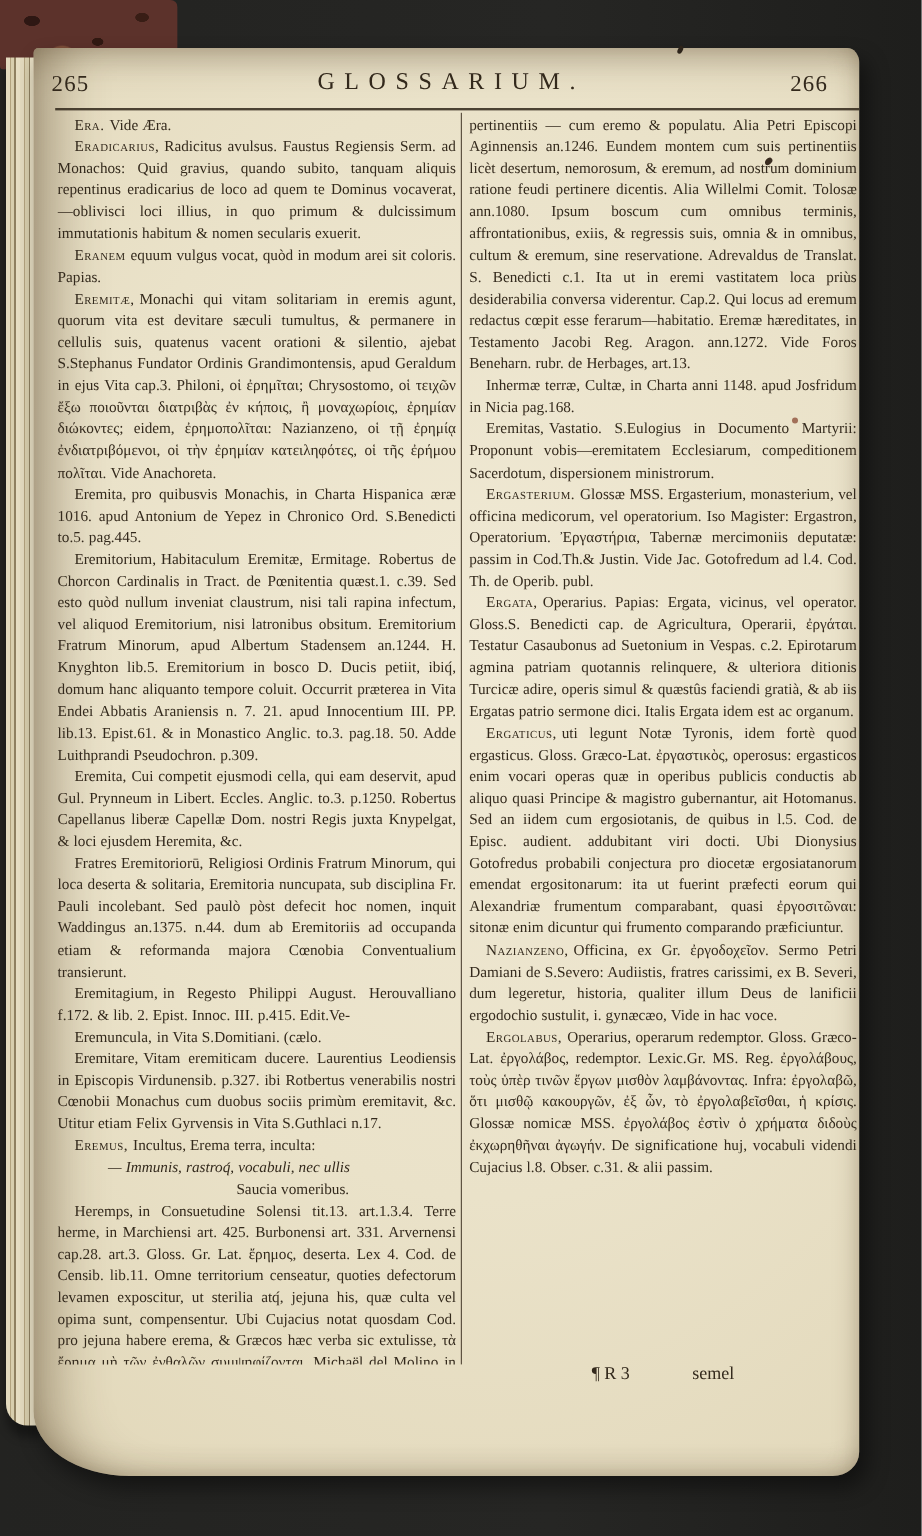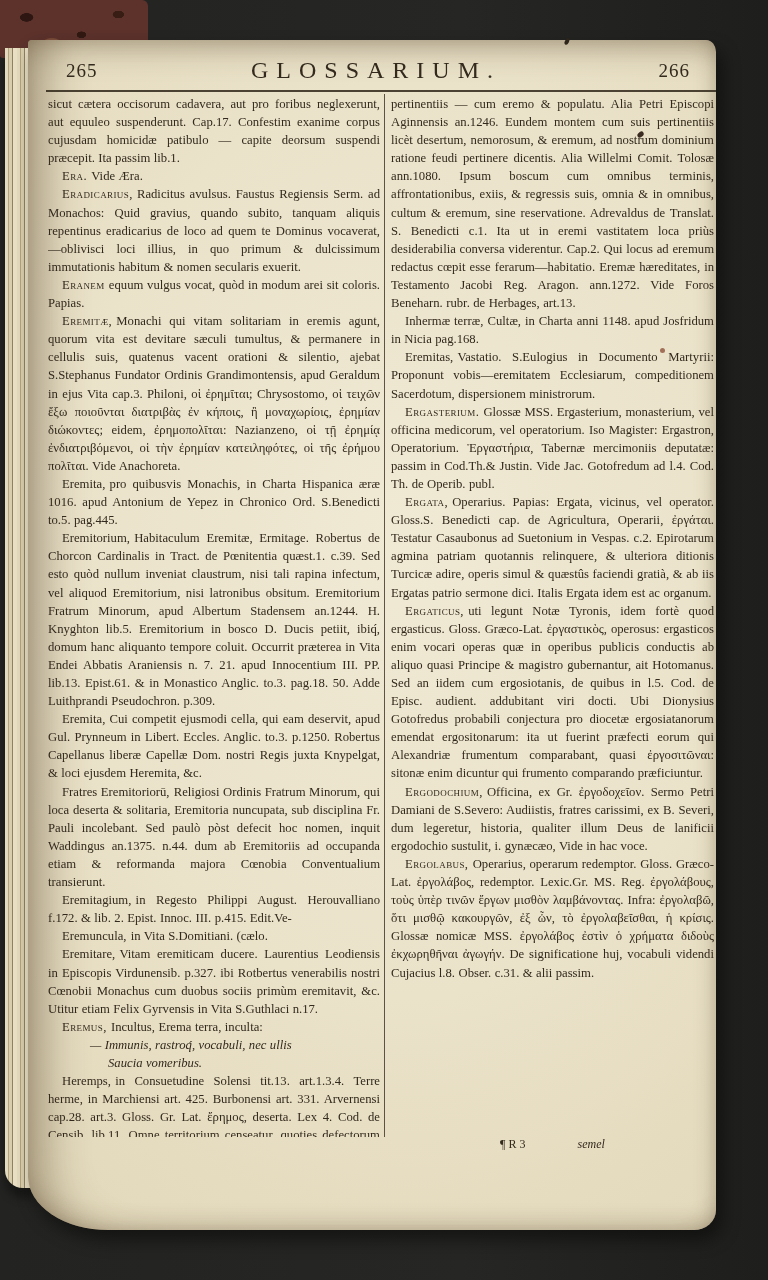--- a/index.html
+++ b/index.html
@@ -33,67 +33,66 @@
     border-radius:4px 10px 22px 80px / 4px 12px 20px 54px;
     box-shadow:
       inset 42px 0 46px -28px rgba(70,50,25,.45),
       inset 0 30px 34px -26px rgba(70,50,25,.40),
       inset -14px 0 22px -14px rgba(70,50,25,.28),
       inset 0 -18px 26px -18px rgba(70,50,25,.30),
       6px 10px 18px rgba(0,0,0,.45);
     color:#33291c;
   }
   .pnum{position:absolute;top:20px;font-size:19px;letter-spacing:1px;}
-  .pnum.left{left:38px;}
+  .pnum.left{left:15px;}
   .pnum.right{right:26px;text-align:center;}
   .title{
     position:absolute;top:17px;left:0;width:100%;text-align:center;
-    font-size:24px;letter-spacing:8px;text-indent:8px;
+    font-size:20px;letter-spacing:8px;text-indent:8px;
   }
   .hrule{position:absolute;top:50px;left:18px;width:670px;height:2px;background:#2f2619;opacity:.85;}
   .vrule{position:absolute;top:54px;left:356px;width:1px;height:1043px;background:#453a2a;opacity:.85;}
   .col{position:absolute;top:55px;height:1042px;overflow:hidden;}
   .colL{left:20px;width:332px;}
   .colR{left:363px;width:323px;}
   .para{
     margin:0;font-size:12.7px;line-height:18.1px;text-align:justify;
     text-indent:14px;word-spacing:.02em;
   }
   .continuation{text-indent:0;}
   .lead{margin-right:.33em;}
   .entry .lead{font-variant:small-caps;letter-spacing:.4px;}
   .subentry .lead{}
   .verse{text-indent:42px;font-style:italic;text-align:left;}
-  .verse2{text-indent:60px;font-style:italic;text-align:left;}
+  .verse2{text-indent:60px;text-align:center;}
   .catchline{
     position:absolute;left:363px;top:1097px;width:323px;
-    display:flex;justify-content:center;font-size:12px;color:#33291c;
+    display:flex;justify-content:center;font-size:15px;color:#33291c;
   }
-  .catchline .catch{margin-left:52px;font-style:italic;}
+  .catchline .catch{margin-left:52px;}
   .speck{position:absolute;border-radius:50%;}
   .s1{left:537px;top:-2px;width:4px;height:7px;background:#2d241a;transform:rotate(28deg);border-radius:40% 60% 50% 50%;}
   .s2{left:609px;top:92px;width:7px;height:5px;background:#3a2c20;transform:rotate(-35deg);border-radius:60% 40% 55% 45%;}
   .s3{left:632px;top:308px;width:5px;height:5px;background:#8a4a33;opacity:.75;}
 </style>
 </head>
 <body>
 
 <div class="marble"></div>
 <div class="edge-lines"></div>
 
 <div class="page">
   <div class="pnum left">265</div>
   <div class="title">GLOSSARIUM.</div>
   <div class="pnum right">266</div>
   <div class="hrule"></div>
   <div class="vrule"></div>
 
   <div class="col colL">
 
-      <p class="para continuation"><span class="body">sicut cætera occisorum cadavera, aut pro foribus neglexerunt, aut equuleo suspenderunt. Cap.17. Confestim exanime corpus cujusdam homicidæ patibulo — capite deorsum suspendi præcepit. Ita passim lib.1.</span></p>
 
       <p class="para entry"><span class="lead">Era.</span><span class="body">Vide Æra.</span></p>
 
       <p class="para entry"><span class="lead">Eradicarius,</span><span class="body">Radicitus avulsus. Faustus Regiensis Serm. ad Monachos: Quid gravius, quando subito, tanquam aliquis repentinus eradicarius de loco ad quem te Dominus vocaverat, —oblivisci loci illius, in quo primum &amp; dulcissimum immutationis habitum &amp; nomen secularis exuerit.</span></p>
 
       <p class="para entry"><span class="lead">Eranem</span><span class="body">equum vulgus vocat, quòd in modum arei sit coloris. Papias.</span></p>
 
       <p class="para entry"><span class="lead">Eremitæ,</span><span class="body">Monachi qui vitam solitariam in eremis agunt, quorum vita est devitare sæculi tumultus, &amp; permanere in cellulis suis, quatenus vacent orationi &amp; silentio, ajebat S.Stephanus Fundator Ordinis Grandimontensis, apud Geraldum in ejus Vita cap.3. Philoni, οἱ ἐρημῖται; Chrysostomo, οἱ τειχῶν ἔξω ποιοῦνται διατριβὰς ἐν κήποις, ἢ μοναχωρίοις, ἐρημίαν διώκοντες; eidem, ἐρημοπολῖται: Nazianzeno, οἱ τῇ ἐρημίᾳ ἐνδιατριβόμενοι, οἱ τὴν ἐρημίαν κατειληφότες, οἱ τῆς ἐρήμου πολῖται. Vide Anachoreta.</span></p>
 
       <p class="para subentry"><span class="lead">Eremita,</span><span class="body">pro quibusvis Monachis, in Charta Hispanica æræ 1016. apud Antonium de Yepez in Chronico Ord. S.Benedicti to.5. pag.445.</span></p>
@@ -129,21 +128,21 @@
       <p class="para subentry"><span class="lead">Eremitas,</span><span class="body">Vastatio. S.Eulogius in Documento Martyrii: Proponunt vobis—eremitatem Ecclesiarum, compeditionem Sacerdotum, dispersionem ministrorum.</span></p>
 
 
 
       <p class="para entry"><span class="lead">Ergasterium.</span><span class="body">Glossæ MSS. Ergasterium, monasterium, vel officina medicorum, vel operatorium. Iso Magister: Ergastron, Operatorium. Ἐργαστήρια, Tabernæ mercimoniis deputatæ: passim in Cod.Th.&amp; Justin. Vide Jac. Gotofredum ad l.4. Cod. Th. de Operib. publ.</span></p>
 
       <p class="para entry"><span class="lead">Ergata,</span><span class="body">Operarius. Papias: Ergata, vicinus, vel operator. Gloss.S. Benedicti cap. de Agricultura, Operarii, ἐργάται. Testatur Casaubonus ad Suetonium in Vespas. c.2. Epirotarum agmina patriam quotannis relinquere, &amp; ulteriora ditionis Turcicæ adire, operis simul &amp; quæstûs faciendi gratià, &amp; ab iis Ergatas patrio sermone dici. Italis Ergata idem est ac organum.</span></p>
 
       <p class="para entry"><span class="lead">Ergaticus,</span><span class="body">uti legunt Notæ Tyronis, idem fortè quod ergasticus. Gloss. Græco-Lat. ἐργαστικὸς, operosus: ergasticos enim vocari operas quæ in operibus publicis conductis ab aliquo quasi Principe &amp; magistro gubernantur, ait Hotomanus. Sed an iidem cum ergosiotanis, de quibus in l.5. Cod. de Episc. audient. addubitant viri docti. Ubi Dionysius Gotofredus probabili conjectura pro diocetæ ergosiatanorum emendat ergositonarum: ita ut fuerint præfecti eorum qui Alexandriæ frumentum comparabant, quasi ἐργοσιτῶναι: sitonæ enim dicuntur qui frumento comparando præficiuntur.</span></p>
 
-      <p class="para entry"><span class="lead">Ergodochium,</span><span class="body">Officina, ex Gr. ἐργοδοχεῖον. Sermo Petri Damiani de S.Severo: Audiistis, fratres carissimi, ex B. Severi, dum legeretur, historia, qualiter illum Deus de lanificii ergodochio sustulit, i. gynæcæo, Vide in hac voce.</span></p>
+      <p class="para entry"><span class="lead">Nazianzeno,</span><span class="body">Officina, ex Gr. ἐργοδοχεῖον. Sermo Petri Damiani de S.Severo: Audiistis, fratres carissimi, ex B. Severi, dum legeretur, historia, qualiter illum Deus de lanificii ergodochio sustulit, i. gynæcæo, Vide in hac voce.</span></p>
 
       <p class="para entry"><span class="lead">Ergolabus,</span><span class="body">Operarius, operarum redemptor. Gloss. Græco-Lat. ἐργολάβος, redemptor. Lexic.Gr. MS. Reg. ἐργολάβους, τοὺς ὑπὲρ τινῶν ἔργων μισθὸν λαμβάνοντας. Infra: ἐργολαβῶ, ὅτι μισθῷ κακουργῶν, ἐξ ὧν, τὸ ἐργολαβεῖσθαι, ἡ κρίσις. Glossæ nomicæ MSS. ἐργολάβος ἐστὶν ὁ χρήματα διδοὺς ἐκχωρηθῆναι ἀγωγήν. De significatione huj, vocabuli videndi Cujacius l.8. Obser. c.31. &amp; alii passim.</span></p>
 
     </div>
 
   <div class="catchline">
     <span class="sig">¶  R 3</span>
     <span class="catch">semel</span>
   </div>
 

